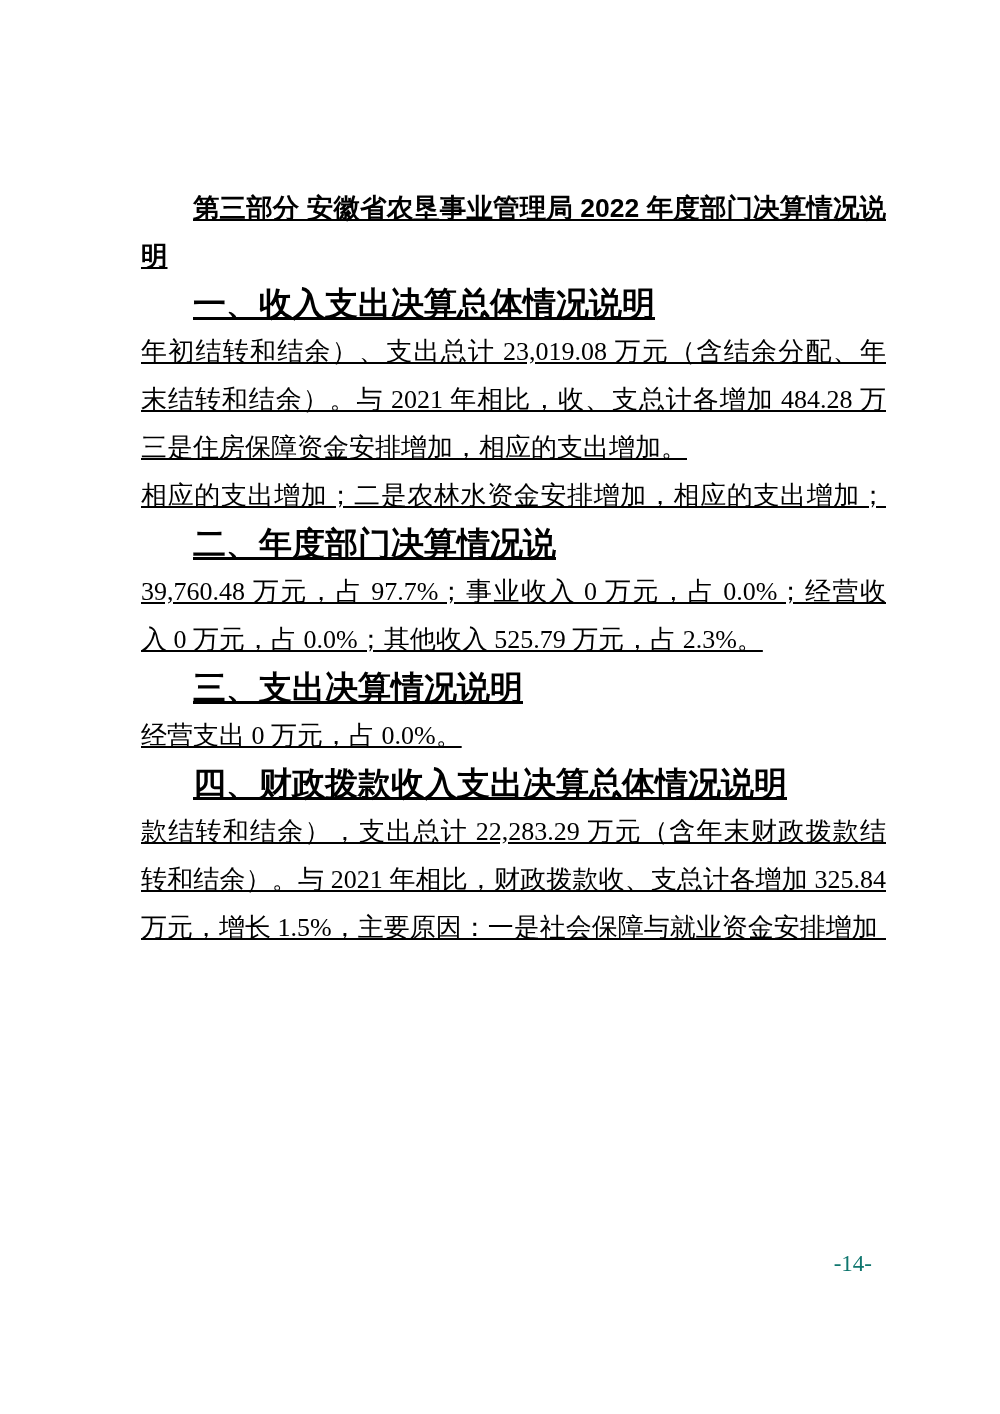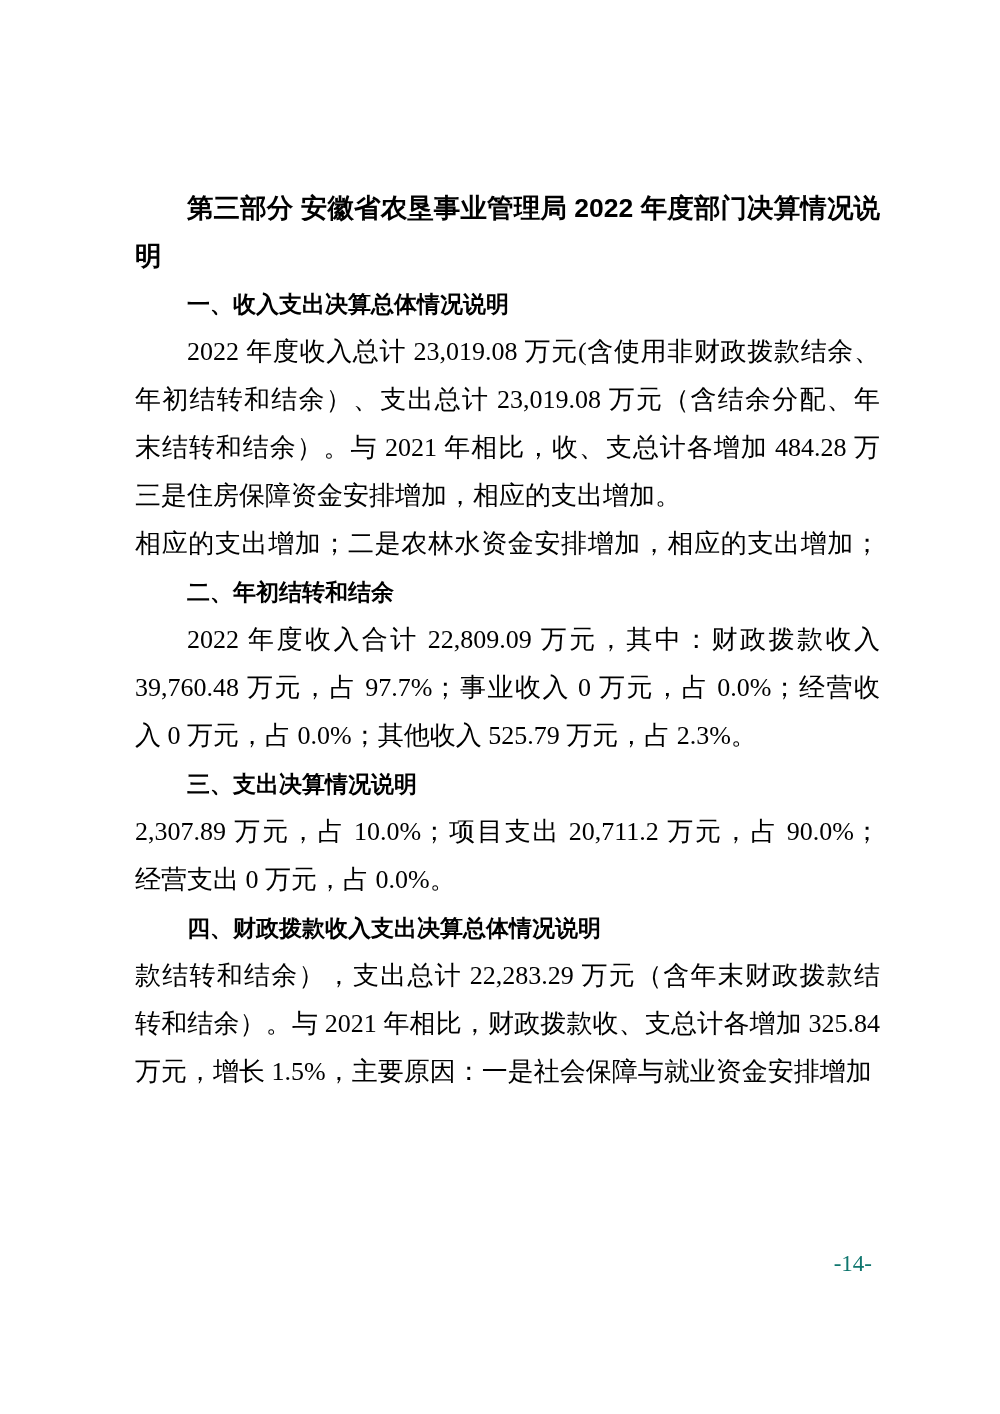--- a/index.html
+++ b/index.html
@@ -10,23 +10,24 @@
   .page {
     position: relative;
     width: 1000px;
     height: 1414px;
     background: #ffffff;
     overflow: hidden;
     color: #000000;
   }
   .content {
     position: absolute;
-    left: 135px;
+    left: 141px;
     top: 184px;
     width: 745px;
+    text-decoration: underline;
   }
   .line {
     height: 48px;
     line-height: 48px;
     font-size: 26px;
     color: #000000;
     font-family: "Liberation Serif", "DejaVu Serif", serif;
     text-align: justify;
     text-align-last: justify;
     white-space: nowrap;
@@ -40,21 +41,21 @@
     text-align-last: left;
   }
   .title {
     font-family: "Liberation Sans", "DejaVu Sans", sans-serif;
     font-weight: bold;
     font-size: 26.5px;
   }
   .heading {
     font-family: "Liberation Sans", "DejaVu Sans", sans-serif;
     font-weight: bold;
-    font-size: 23px;
+    font-size: 33px;
     text-align: center;
     text-align-last: left;
     text-indent: 52px;
   }
   .page-number {
     position: absolute;
     right: 128px;
     top: 1240px;
     height: 48px;
     line-height: 48px;
@@ -66,33 +67,30 @@
 </head>
 <body>
 
 <div class="page">
   <div class="content">
 
     <div class="line title indent">第三部分 安徽省农垦事业管理局 2022 年度部门决算情况说</div>
     <div class="line title plain">明</div>
 
     <div class="line heading">一、收入支出决算总体情况说明</div>
-    <div class="line indent">2022 年度收入总计 23,019.08 万元(含使用非财政拨款结余、</div>
     <div class="line">年初结转和结余）、支出总计 23,019.08 万元（含结余分配、年</div>
     <div class="line">末结转和结余）。与 2021 年相比，收、支总计各增加 484.28 万</div>
     <div class="line plain">三是住房保障资金安排增加，相应的支出增加。</div>
     <div class="line">相应的支出增加；二是农林水资金安排增加，相应的支出增加；</div>
 
-    <div class="line heading">二、年初结转和结余</div>
-    <div class="line indent">2022 年度收入合计 22,809.09 万元，其中：财政拨款收入</div>
+    <div class="line heading">二、年度部门决算情况说</div>
     <div class="line">39,760.48 万元，占 97.7%；事业收入 0 万元，占 0.0%；经营收</div>
     <div class="line plain">入 0 万元，占 0.0%；其他收入 525.79 万元，占 2.3%。</div>
 
     <div class="line heading">三、支出决算情况说明</div>
-    <div class="line">2,307.89 万元，占 10.0%；项目支出 20,711.2 万元，占 90.0%；</div>
     <div class="line plain">经营支出 0 万元，占 0.0%。</div>
 
     <div class="line heading">四、财政拨款收入支出决算总体情况说明</div>
     <div class="line">款结转和结余），支出总计 22,283.29 万元（含年末财政拨款结</div>
     <div class="line">转和结余）。与 2021 年相比，财政拨款收、支总计各增加 325.84</div>
     <div class="line">万元，增长 1.5%，主要原因：一是社会保障与就业资金安排增加，</div>
 
   </div>
 
   <div class="page-number">-14-</div>

